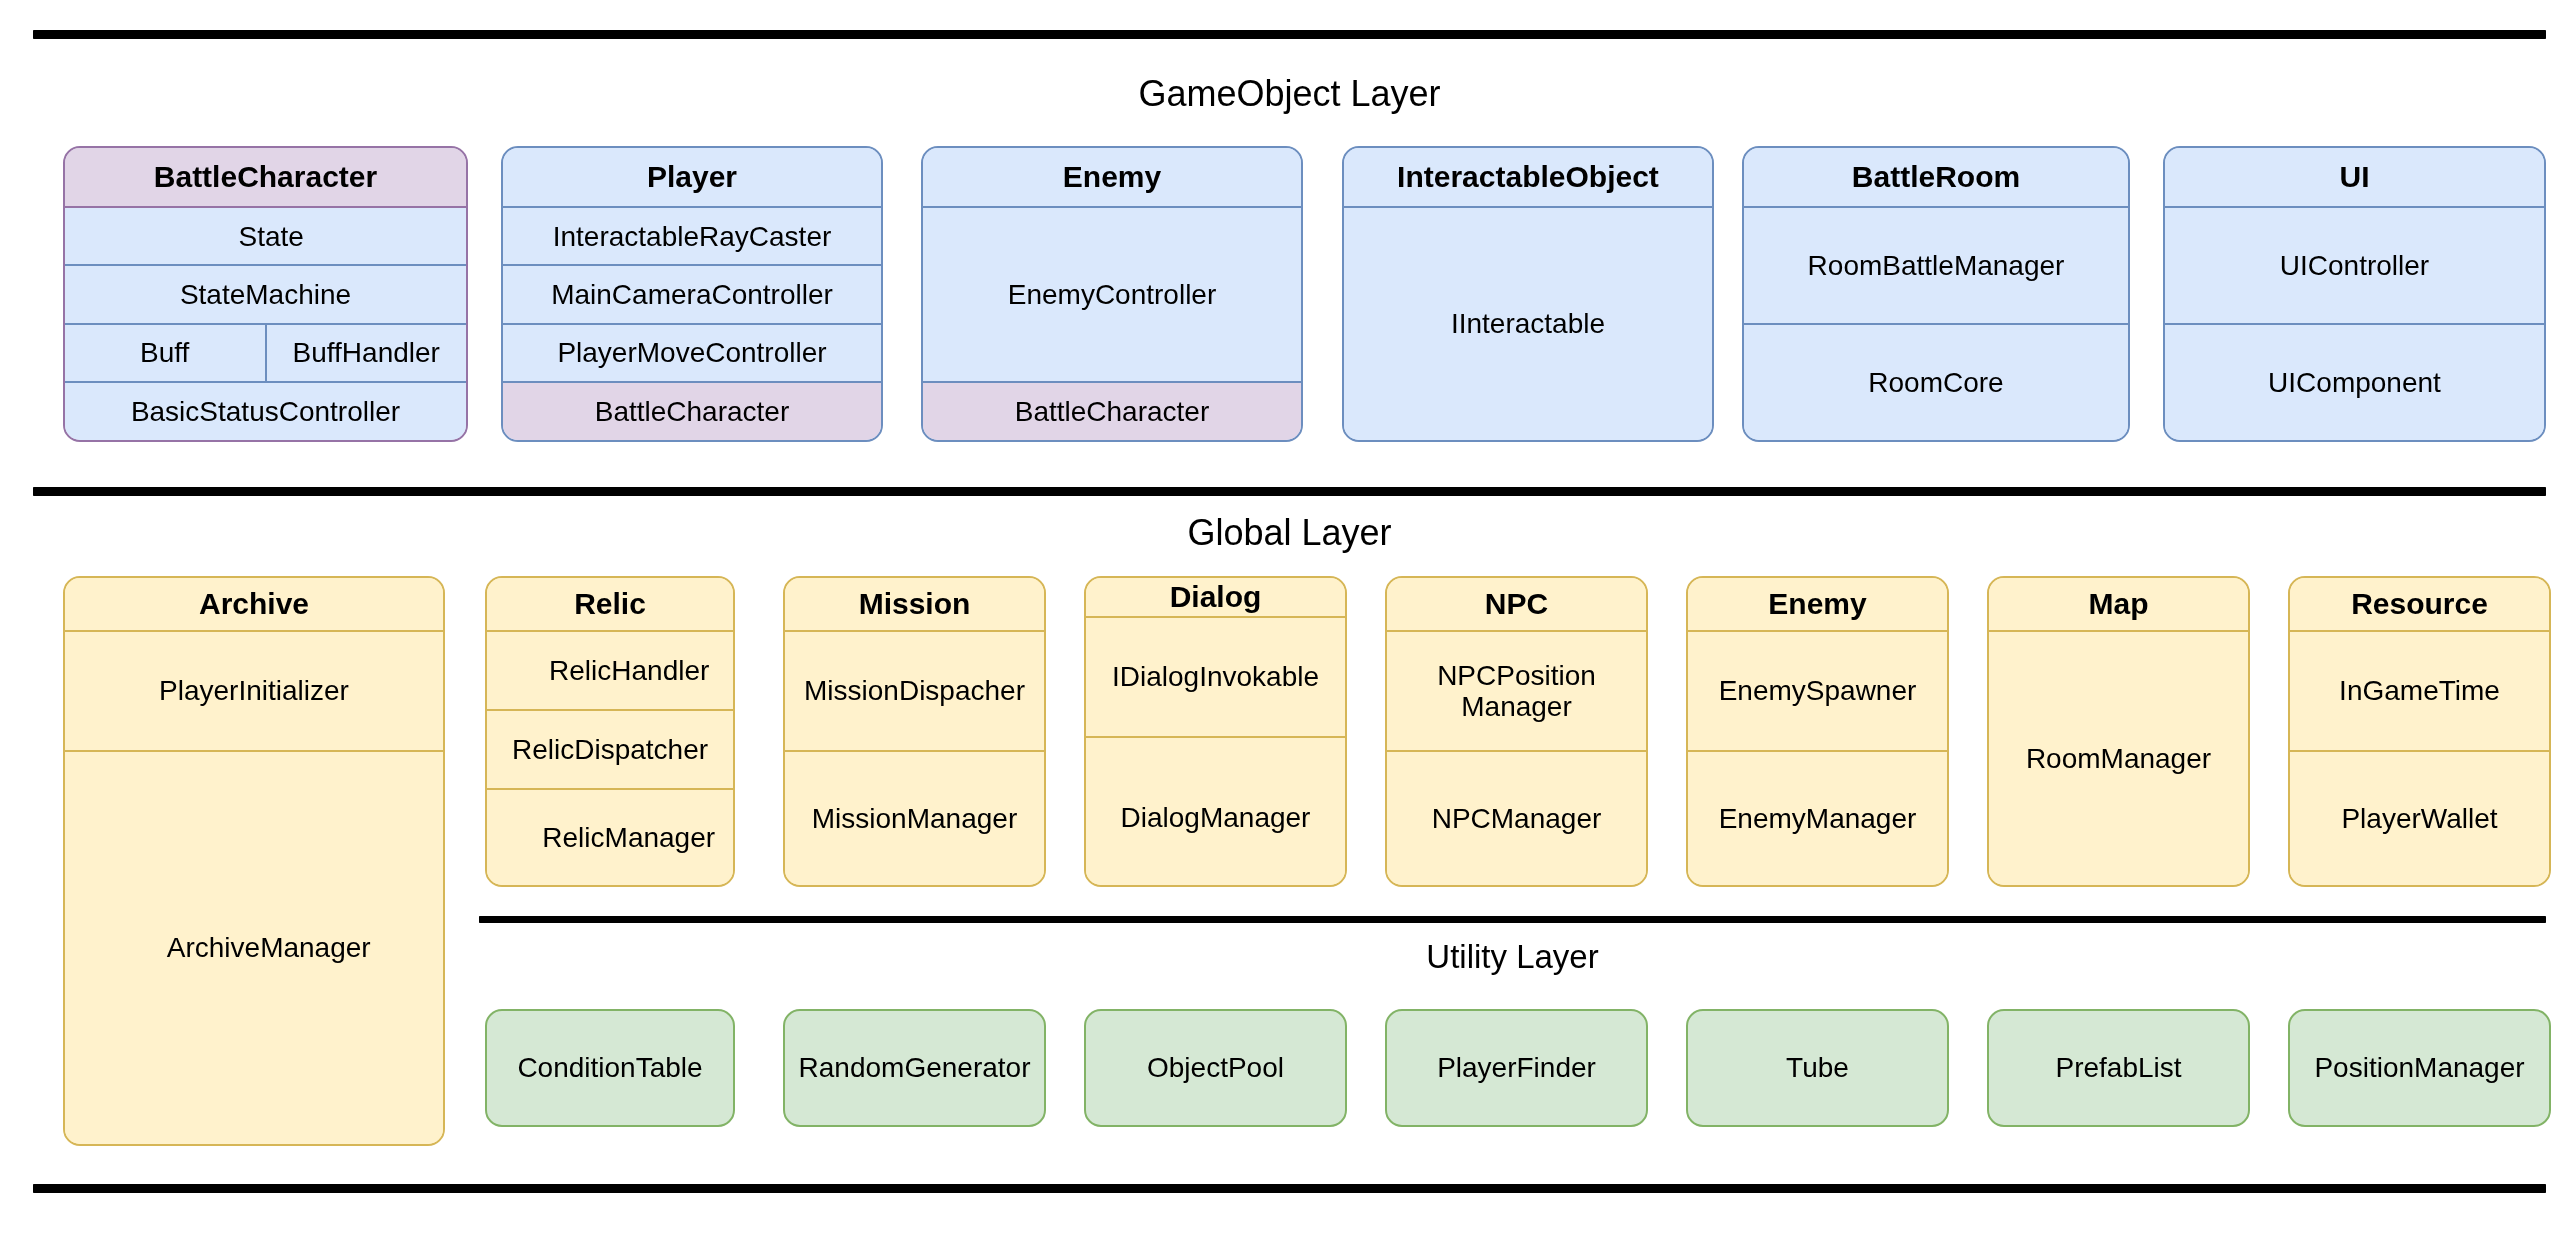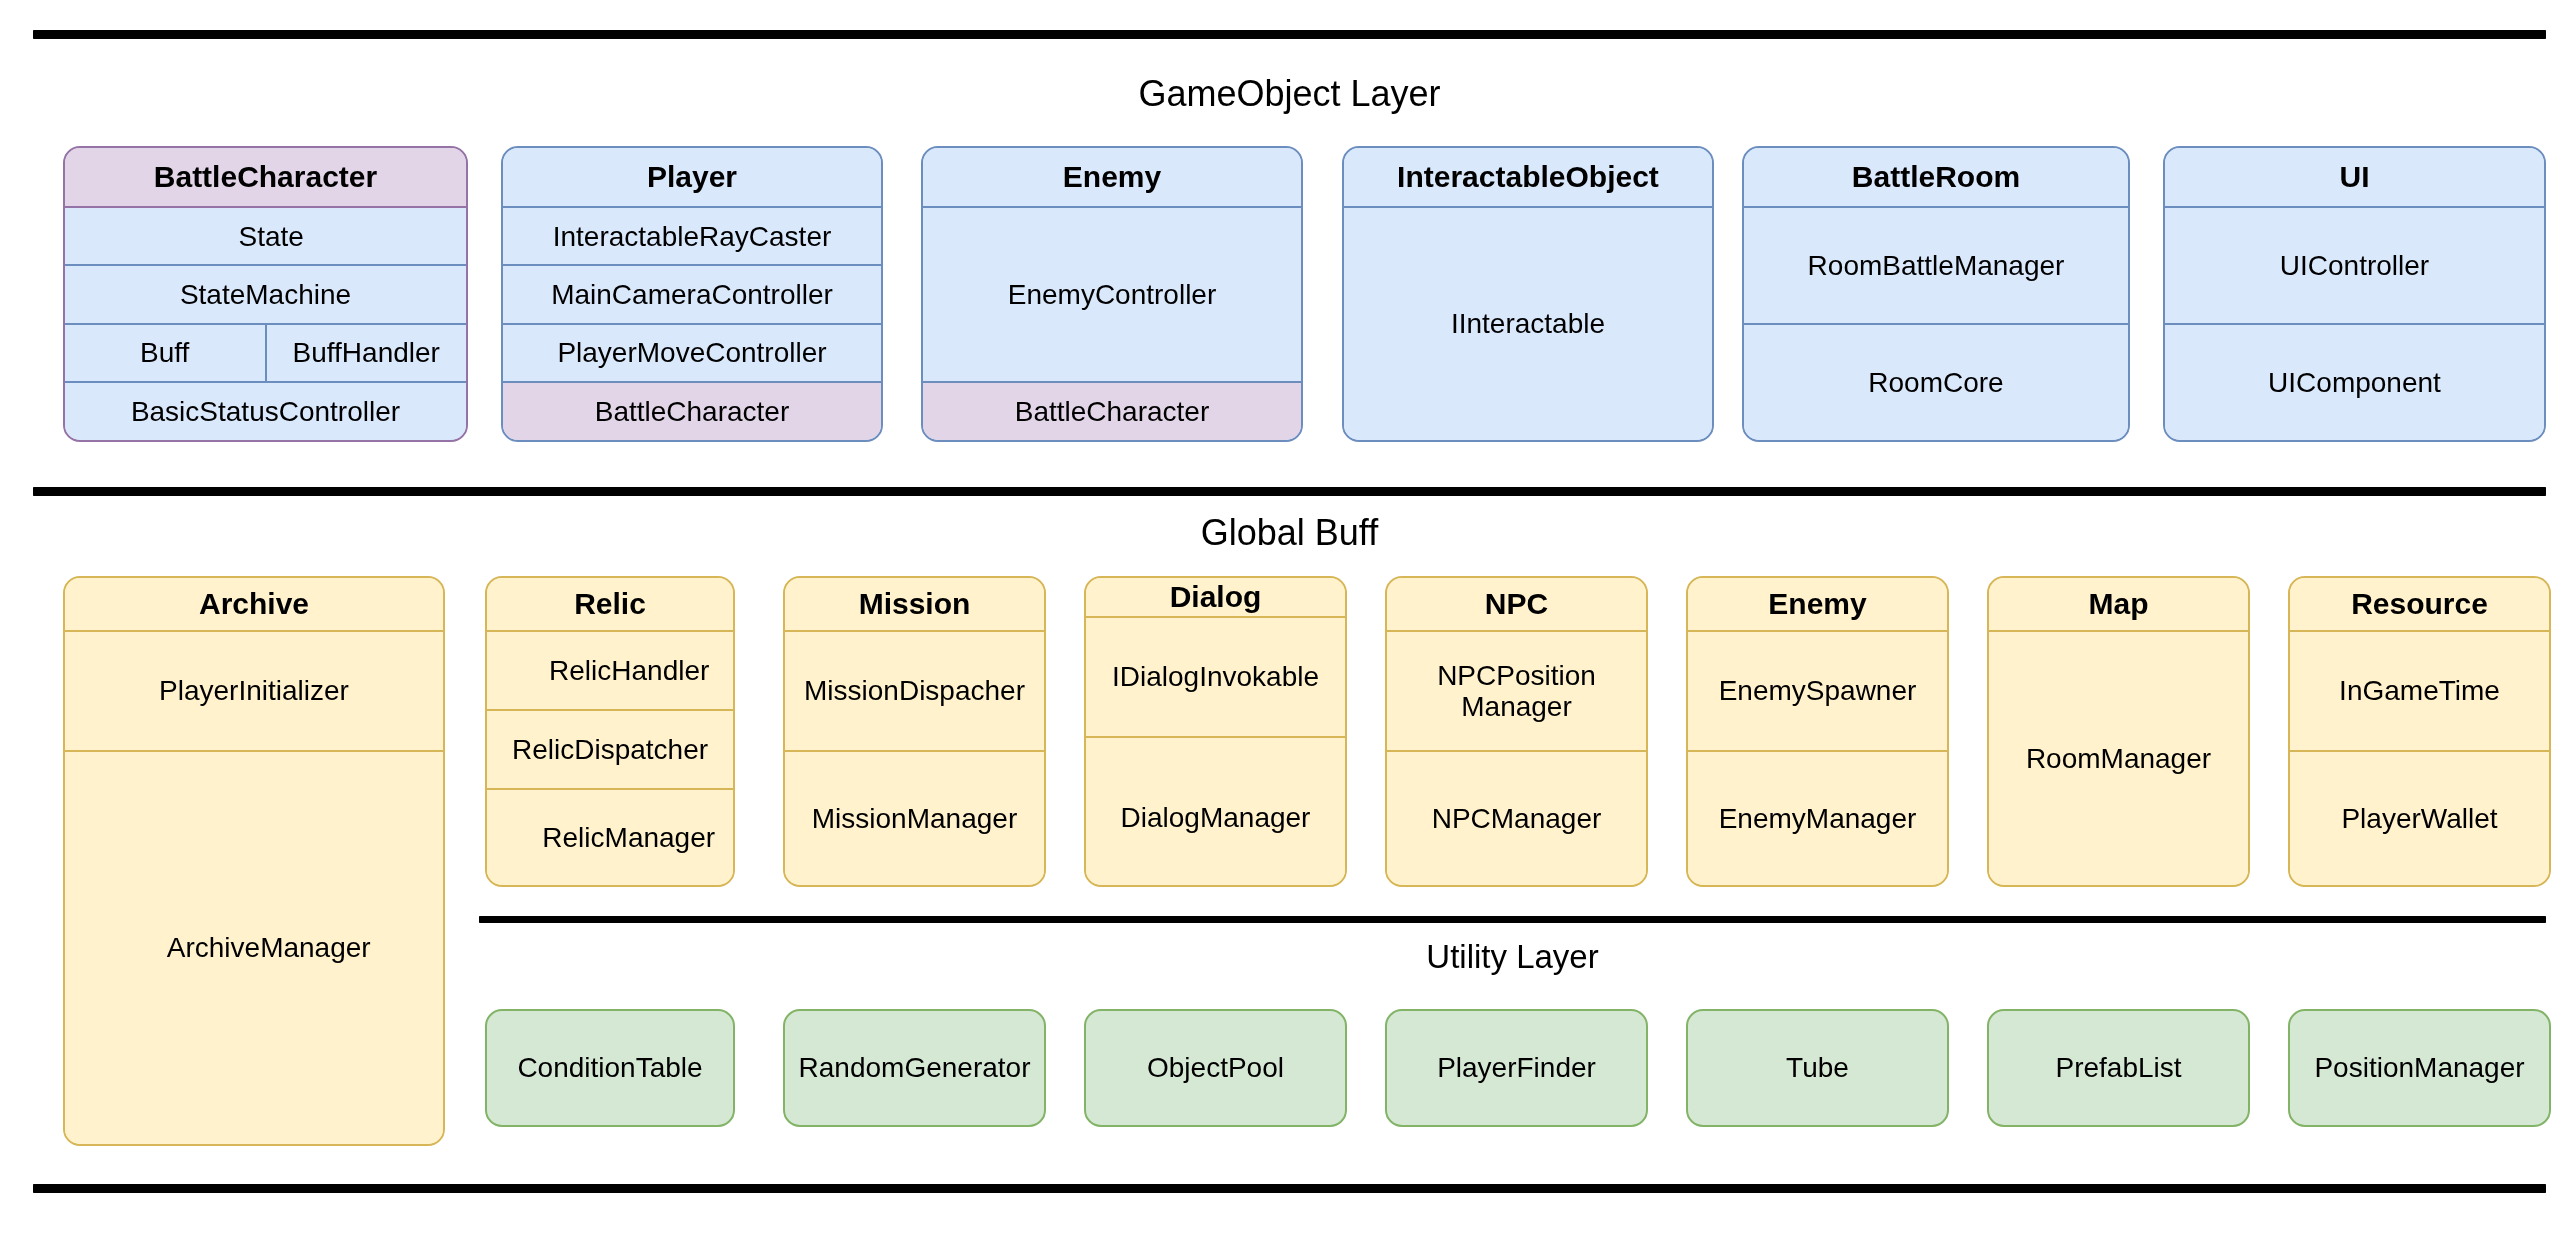--- a/index.html
+++ b/index.html
@@ -158,21 +158,21 @@
 </div>
 
 <div class="card blue" style="left:2163px; top:146px; width:383px; height:296px;">
   <div class="hdr" style="height:61px;">UI</div>
   <div class="cell" style="height:118px;">UIController</div>
   <div class="cell" style="height:117px; border-bottom:none;">UIComponent</div>
 </div>
 
 <div class="rule" style="left:33px; top:487px; width:2513px;"></div>
 
-<div class="layer-title" style="left:33px; top:515px; width:2513px;">Global Buff</div>
+<div class="layer-title" style="left:33px; top:515px; width:2513px;">Global Layer</div>
 
 <div class="card yellow" style="left:63px; top:576px; width:382px; height:570px;">
   <div class="hdr" style="height:54px;">Archive</div>
   <div class="cell" style="height:120px;">PlayerInitializer</div>
   <div class="cell" style="flex:1 1 auto; border-bottom:none;padding-left:36px;">ArchiveManager</div>
 </div>
 
 <div class="card yellow" style="left:485px; top:576px; width:250px; height:311px;">
   <div class="hdr" style="height:54px;">Relic</div>
   <div class="cell" style="height:79px;padding-left:45px;">RelicHandler</div>

